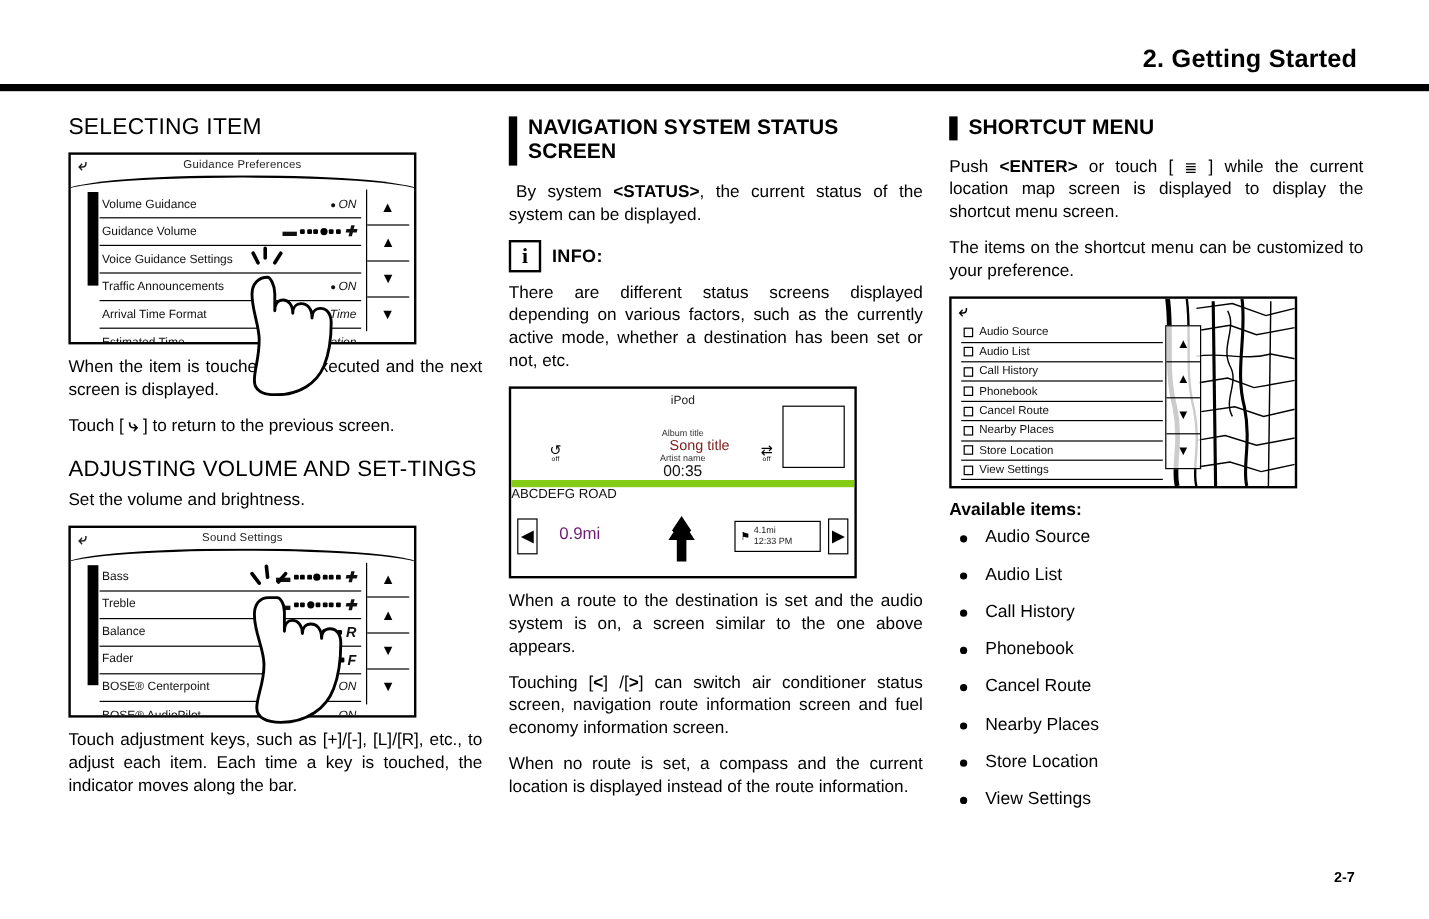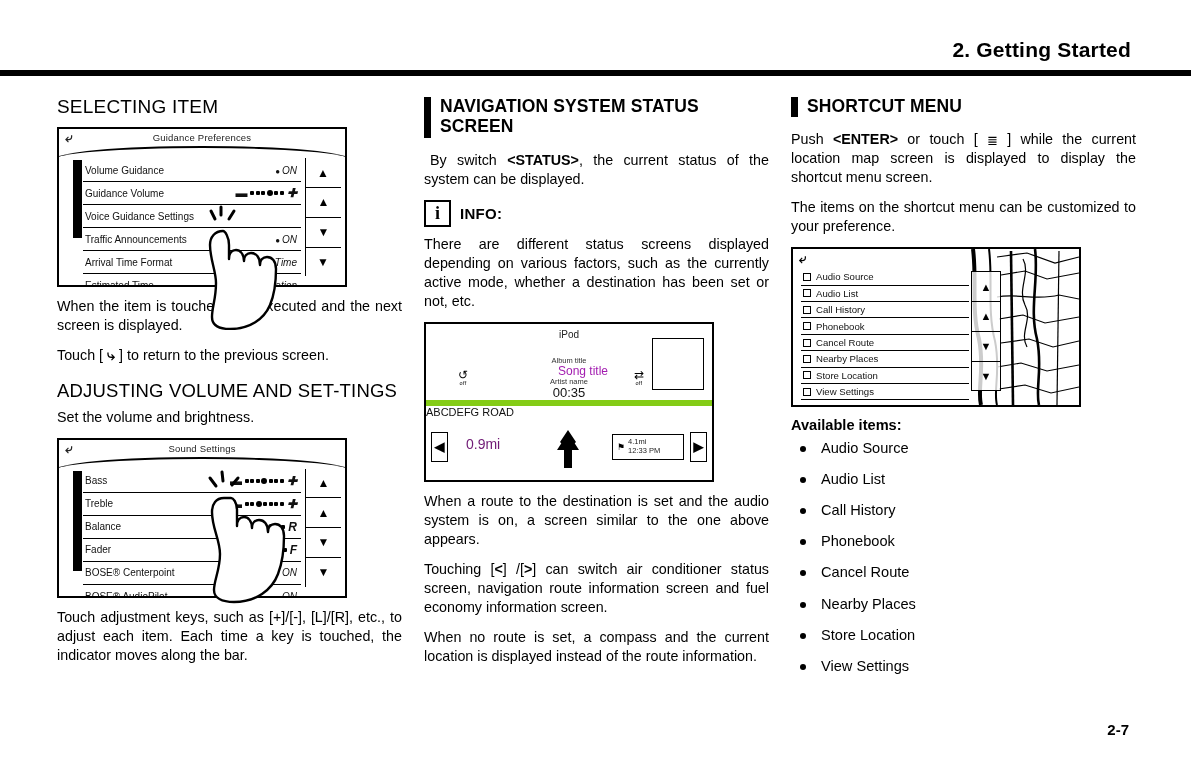--- a/index.html
+++ b/index.html
@@ -150,21 +150,21 @@
 
   
   .status-shot { width:290px; height:160px; }
   .st-top {
     position:relative; height:82px; border-bottom:6px solid #84cc16;
   }
   .st-src {
     text-align:center; font-size:10px; color:#222; padding-top:5px;
   }
   .st-album { text-align:center; font-size:7.5px; color:#333; margin-top:16px; }
-  .st-song { text-align:center; font-size:12px; color:#a21caf; line-height:1.05;padding-left:28px; }
+  .st-song { text-align:center; font-size:12px; color:#7f1d1d; line-height:1.05;padding-left:28px; }
   .st-artist { text-align:center; font-size:7.5px; color:#333; }
   .st-time { text-align:center; font-size:13px; color:#111; line-height:1.05; }
   .st-rep, .st-shuf {
     position:absolute; bottom:13px; font-size:12px; text-align:center;
     line-height:1;
   }
   .st-rep { left:32px; }
   .st-shuf { right:68px; }
   .st-rep small, .st-shuf small { display:block; font-size:5.5px; letter-spacing:.3px;}
   .st-art {
@@ -226,21 +226,21 @@
     position:absolute; right:0; top:0; bottom:0; width:112px;
     overflow:hidden;
   }
 
   
   .hand { position:absolute; pointer-events:none; }
 
   
   .page-num {
     position:absolute; right:62px; bottom:28px;
-    font-size:15px; font-weight:bold;
+    font-size:12px; font-weight:bold;
   }
   .sym { font-weight:bold; }
   .menu-icon-inline {
     display:inline-block; vertical-align:-1px; line-height:1;
     font-size:13px; letter-spacing:0;
   }
 </style>
 </head>
 <body>
 
@@ -421,21 +421,21 @@
       </svg>
     </div>
 
     <p class="body">Touch adjustment keys, such as [+]/[-], [L]/[R], etc., to adjust each item. Each time a key is touched, the indicator moves along the bar.</p>
   </div>
 
   <div class="col col2">
 
     <h2 class="h-bar">NAVIGATION SYSTEM STATUS SCREEN</h2>
 
-    <p class="body lead-indent"><span>By switch </span><b>&lt;STATUS&gt;</b><span>, the current status of the system can be displayed.</span></p>
+    <p class="body lead-indent"><span>By system </span><b>&lt;STATUS&gt;</b><span>, the current status of the system can be displayed.</span></p>
 
     <div class="info-head">
       <span class="info-icon">i</span>
       <span class="info-label">INFO:</span>
     </div>
     <p class="body">There are different status screens displayed depending on various factors, such as the currently active mode, whether a destination has been set or not, etc.</p>
 
     <div class="shot">
       <div class="screen-box status-shot">
         <div class="st-top">

